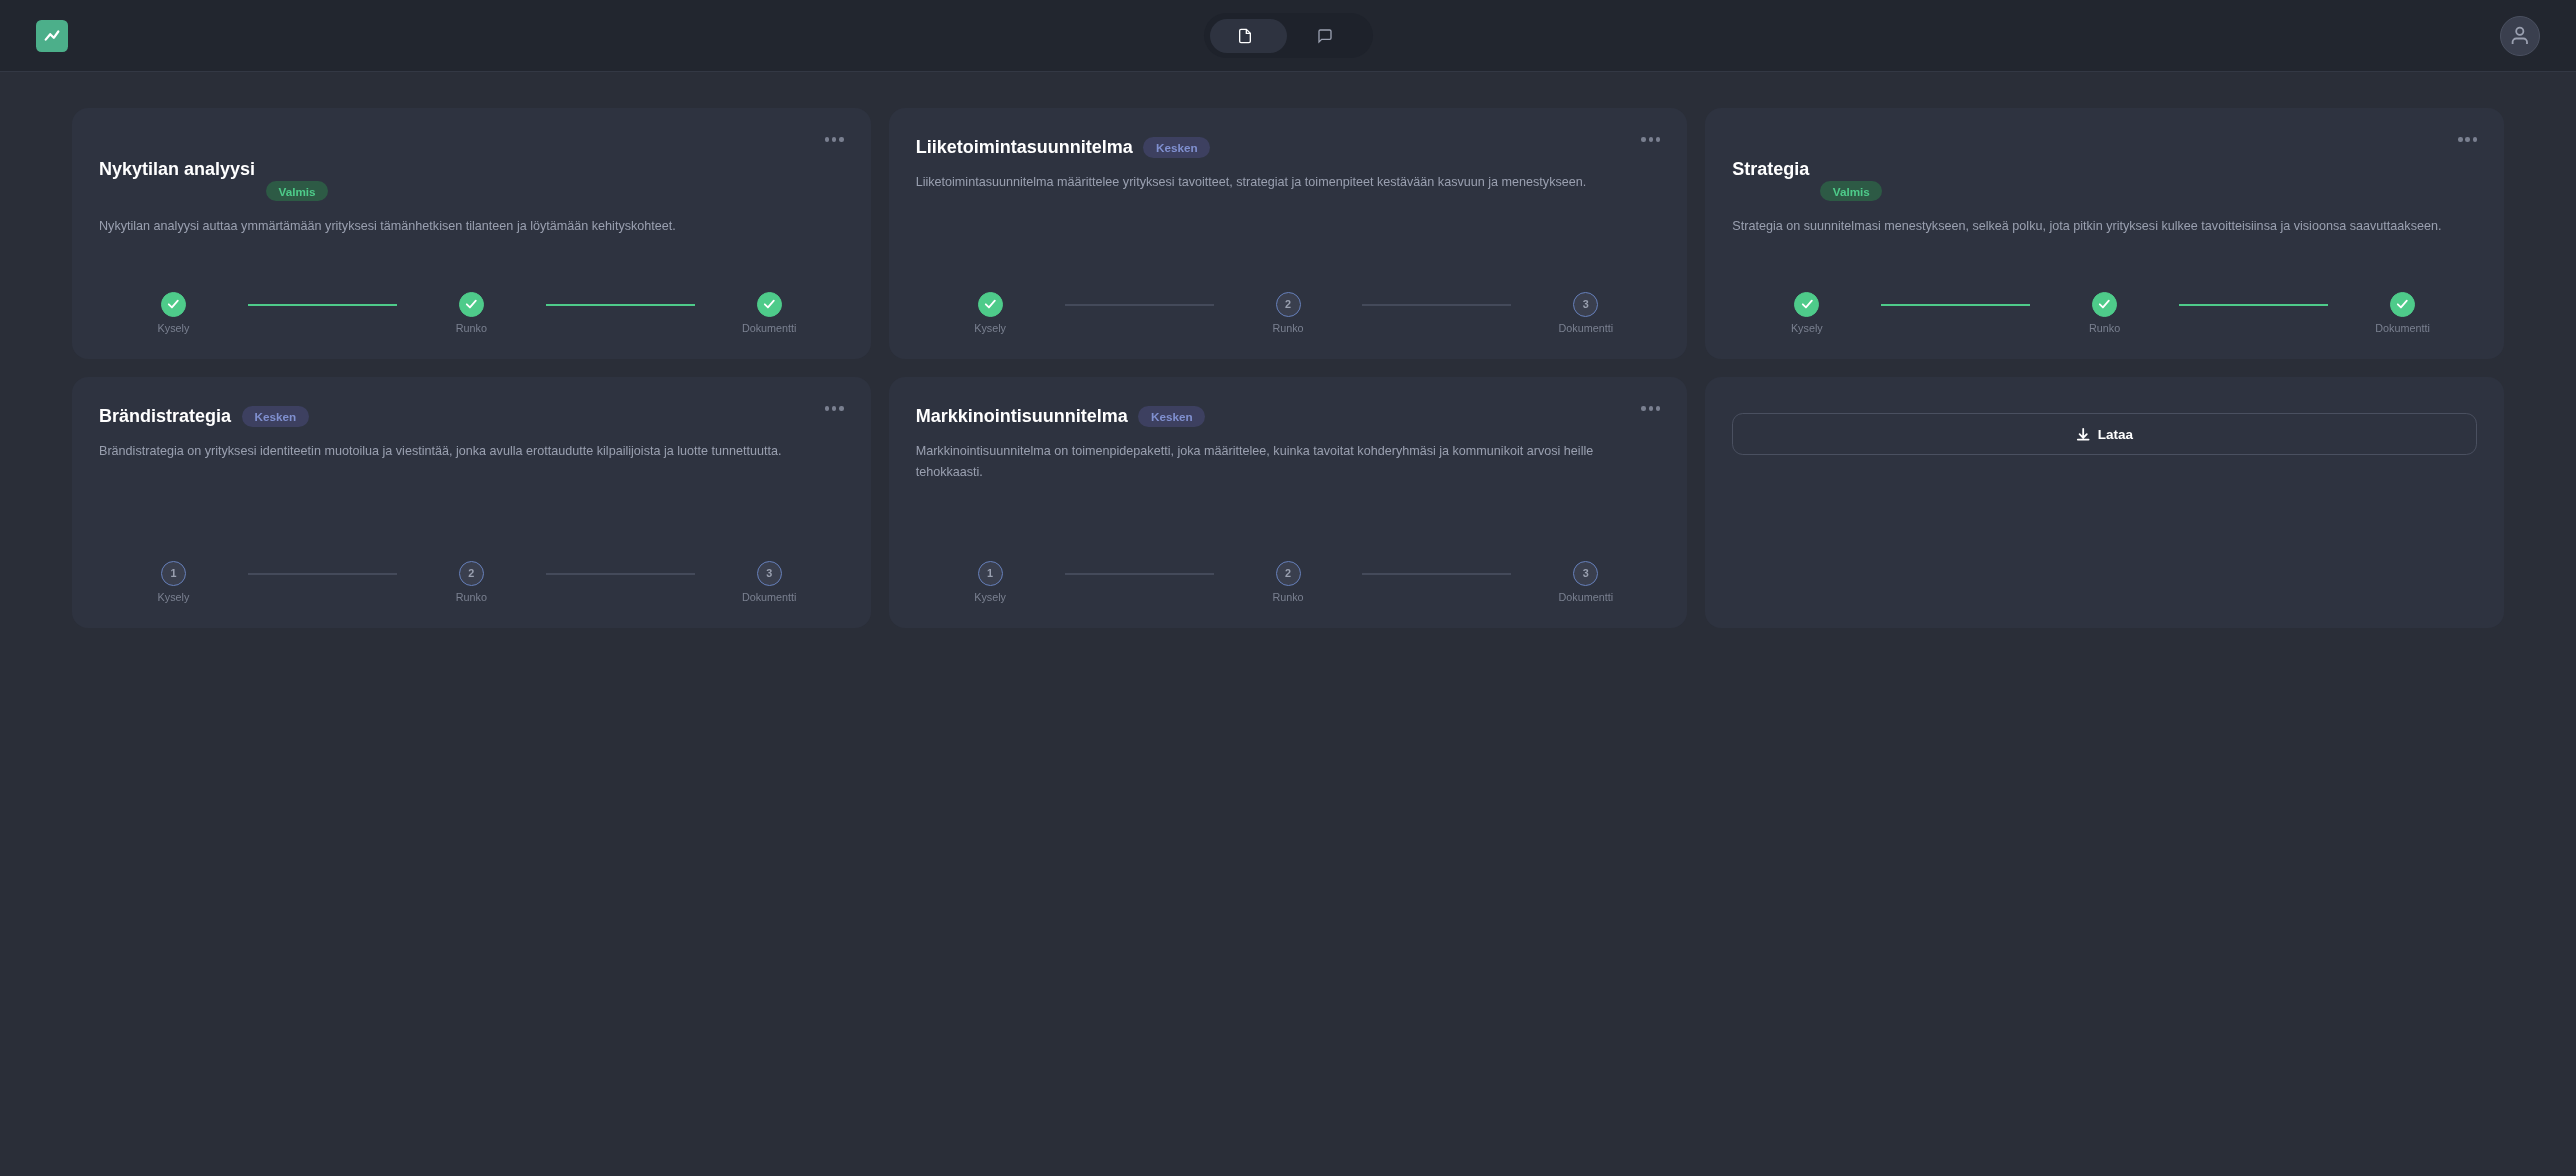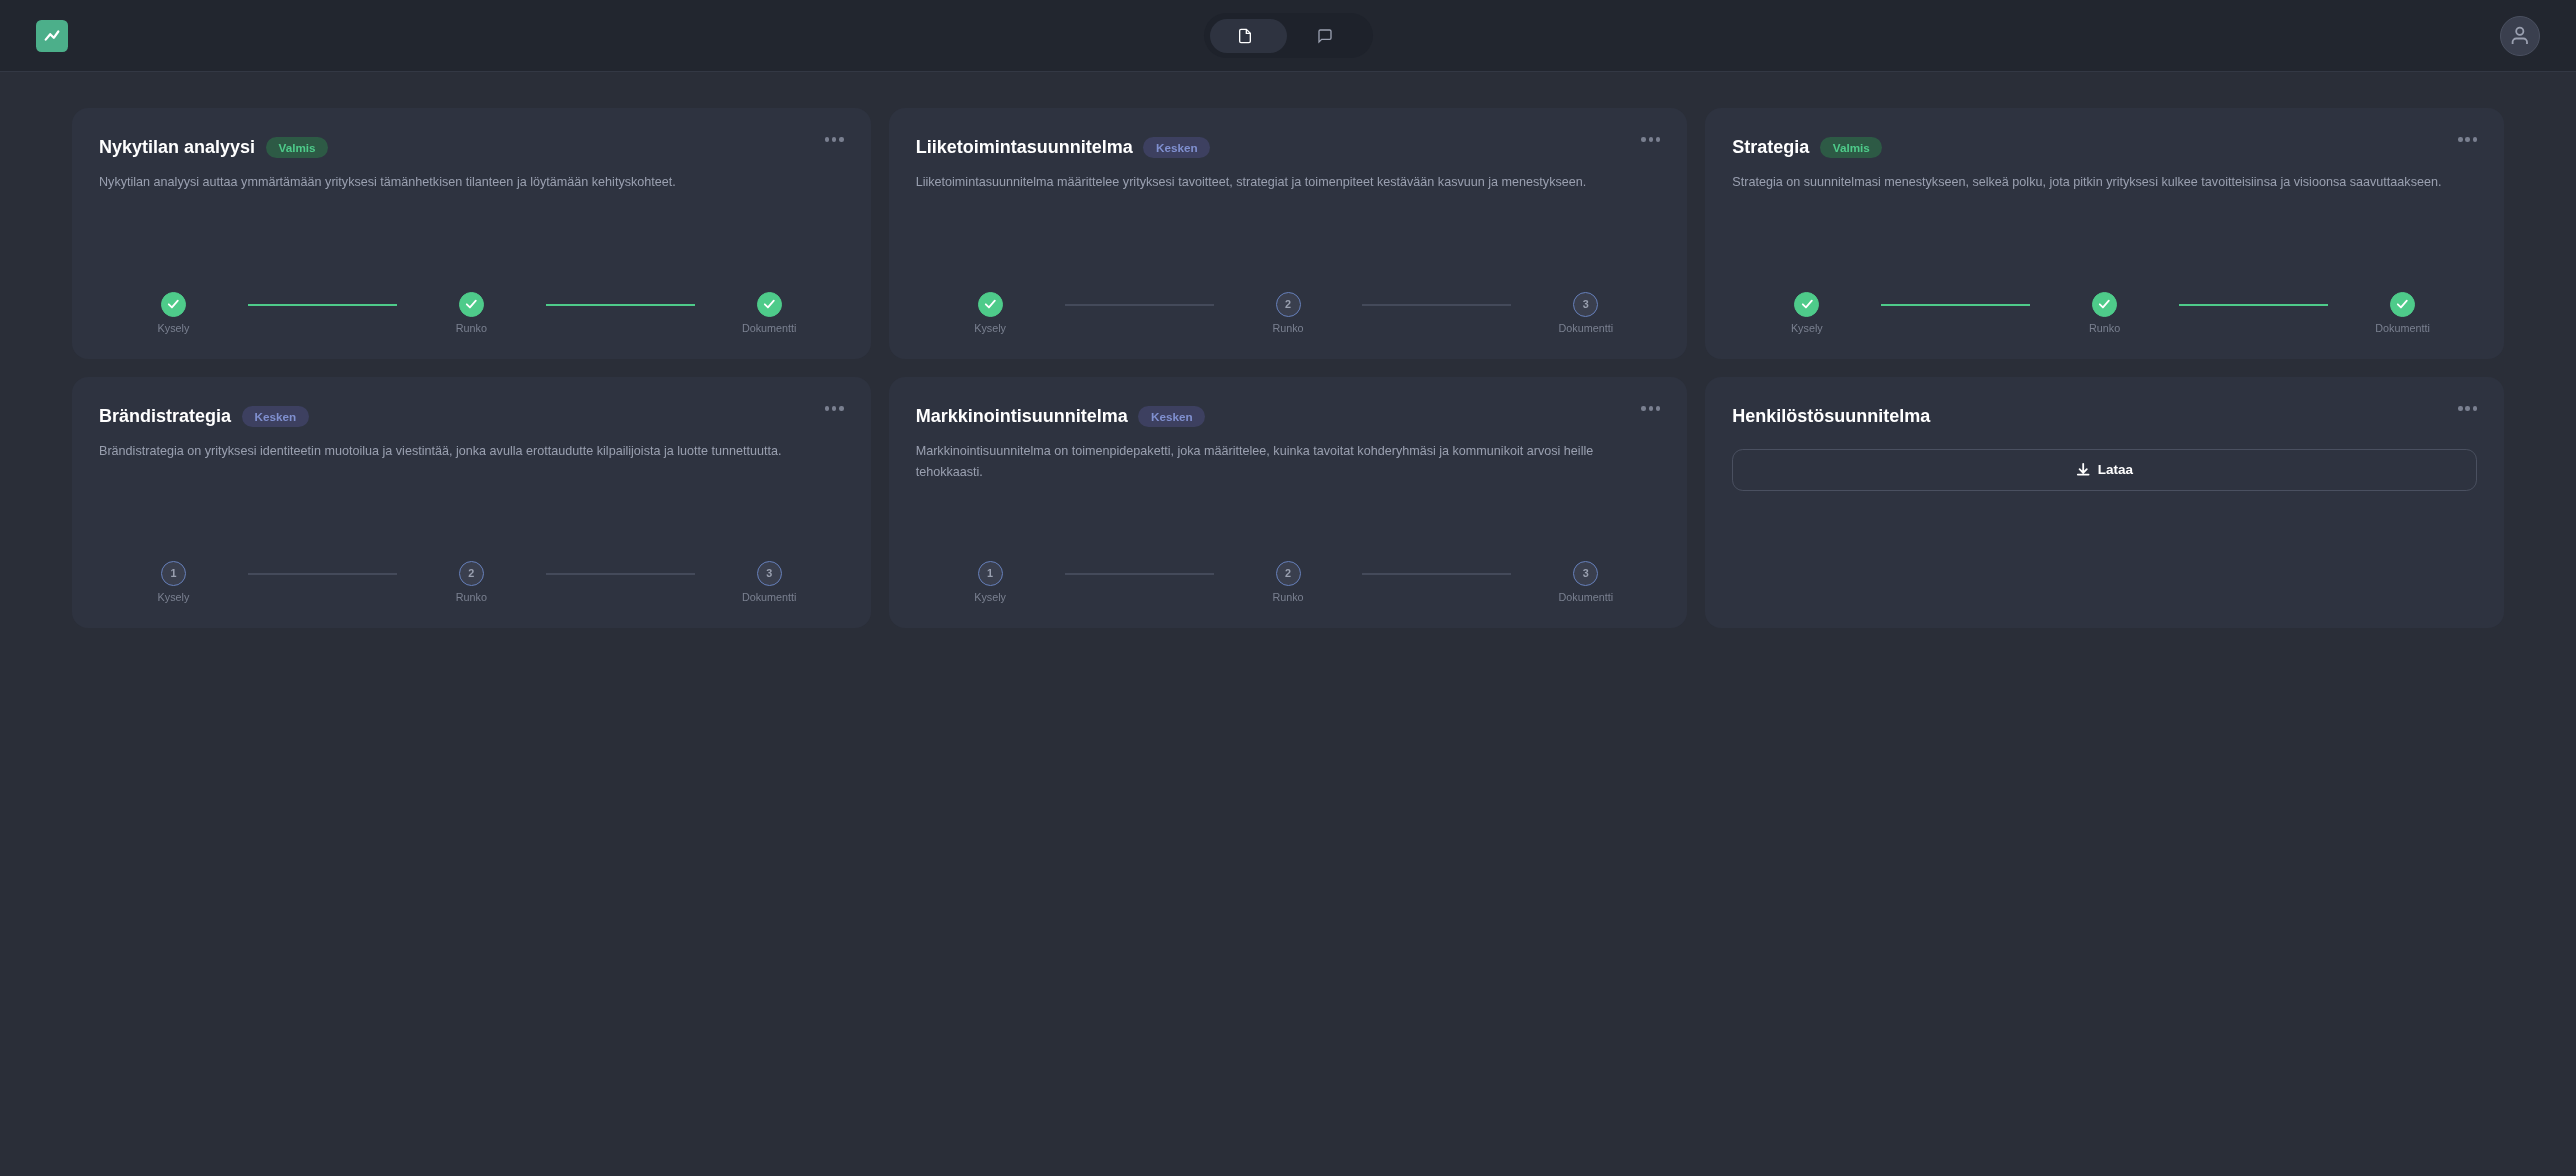--- a/index.html
+++ b/index.html
@@ -116,20 +116,21 @@
     }
     .badge {
       padding: 3.6px 12.6px;
       border-radius: 18px;
       font-size: 11.7px;
       font-weight: 600;
     }
     .badge-valmis {
       background: #2d5a45;
       color: #4ecb8a;
+      margin-top: 44px;
     }
     .badge-kesken {
       background: #3d4060;
       color: #8090d0;
     }
     .more-btn {
       color: #7a8090;
       cursor: pointer;
       font-size: 18px;
       display: flex;
@@ -461,31 +462,20 @@
       </div>
           <div class="step-connector "></div>
           <div class="step-item">
         <div class="step-circle active-num">3</div>
         <span class="step-label">Dokumentti</span>
       </div>
         </div>
 
   </div>
       <div class="card">
-    <div class="card-header">
-      <div class="card-title-row">
-        <span class="card-title">Henkilöstösuunnitelma</span>
-
-      </div>
-      <div class="more-btn">
-        <span></span>
-            <span></span>
-            <span></span>
-      </div>
-    </div>
 
     <div class="card-actions">
           <button class="btn-download"><svg width="14.4" height="14.4" viewBox="0 0 16 16" fill="none">
               <path d="M8 2v9M4 8l4 4 4-4M2 14h12" stroke="currentColor" stroke-width="2" stroke-linecap="round" stroke-linejoin="round"></path>
             </svg>Lataa</button>
         </div>
   </div>
     </div>
 </main>
 

